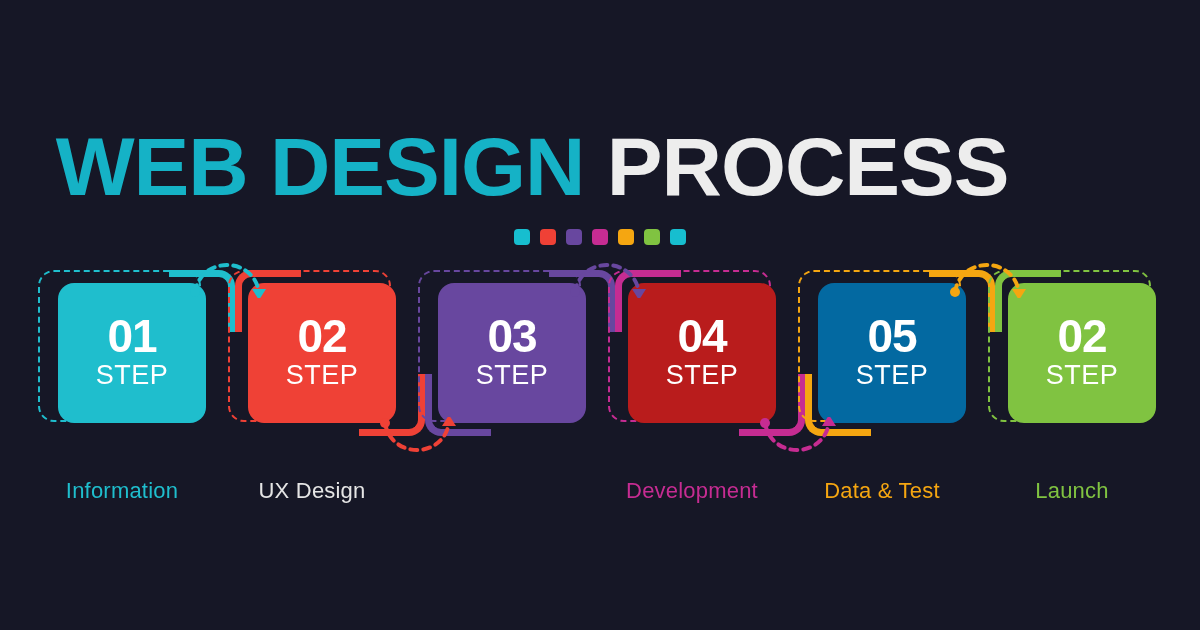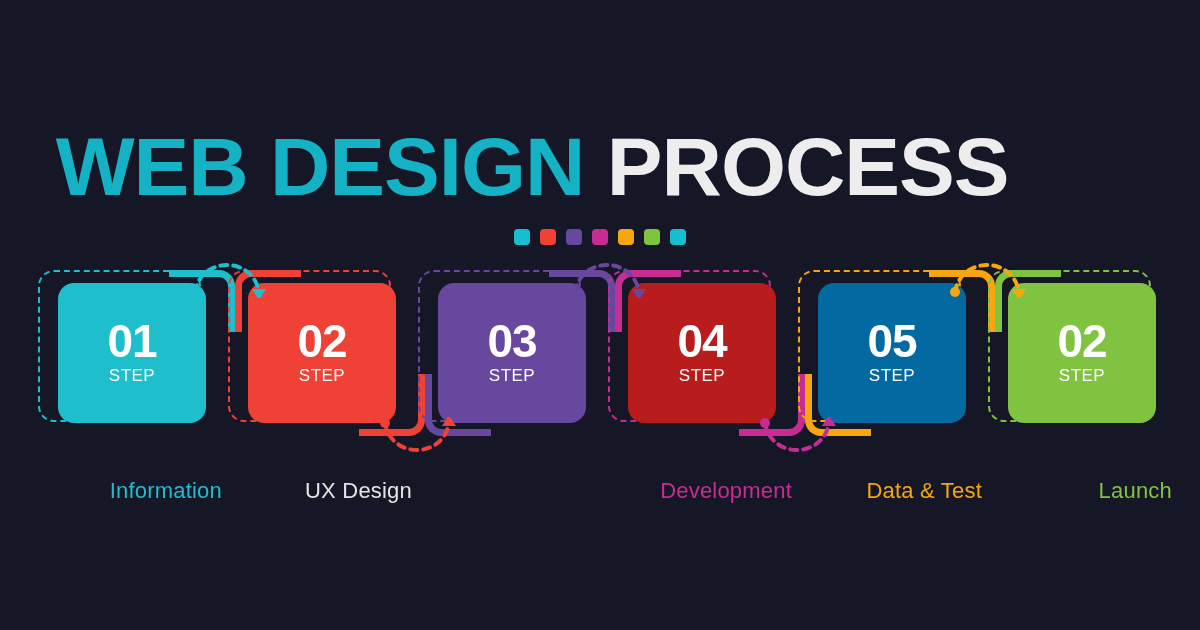--- a/index.html
+++ b/index.html
@@ -58,21 +58,21 @@
     color:#fff;
     box-sizing:border-box;
   }
   .num{
     font-family:"Liberation Sans Narrow","Liberation Sans",sans-serif;
     font-weight:bold;font-size:46px;line-height:0.95;letter-spacing:-1px;
     transform:scaleX(1.0);
   }
   .steplabel{
     font-family:"Liberation Sans",sans-serif;
-    font-weight:normal;font-size:17px;letter-spacing:0.5px;margin-top:2px;
+    font-weight:normal;font-size:27px;letter-spacing:0.5px;margin-top:2px;
   }
 
   
   .corner{position:absolute;box-sizing:border-box;border-style:solid;border-color:currentColor;}
   
   .corner.tr{
     right:-13px;top:-13px;width:66px;height:62px;
     border-width:7px 7px 0 0;border-radius:0 16px 0 0;
     border-left:0;border-bottom:0;
   }
@@ -90,21 +90,21 @@
   }
   
   .corner.bl{
     left:-13px;bottom:-13px;width:66px;height:62px;
     border-width:0 0 7px 7px;border-radius:0 0 0 16px;
     border-right:0;border-top:0;
   }
 
   
   .label{
-    position:absolute;top:478px;width:200px;text-align:right;
+    position:absolute;top:478px;width:200px;text-align:center;
     font-family:"Liberation Sans",sans-serif;
     font-size:22px;font-weight:normal;letter-spacing:0.2px;
   }
 
   
   .arc{position:absolute;pointer-events:none;}
 </style>
 </head>
 <body style="background: rgb(22, 23, 38);">
 

